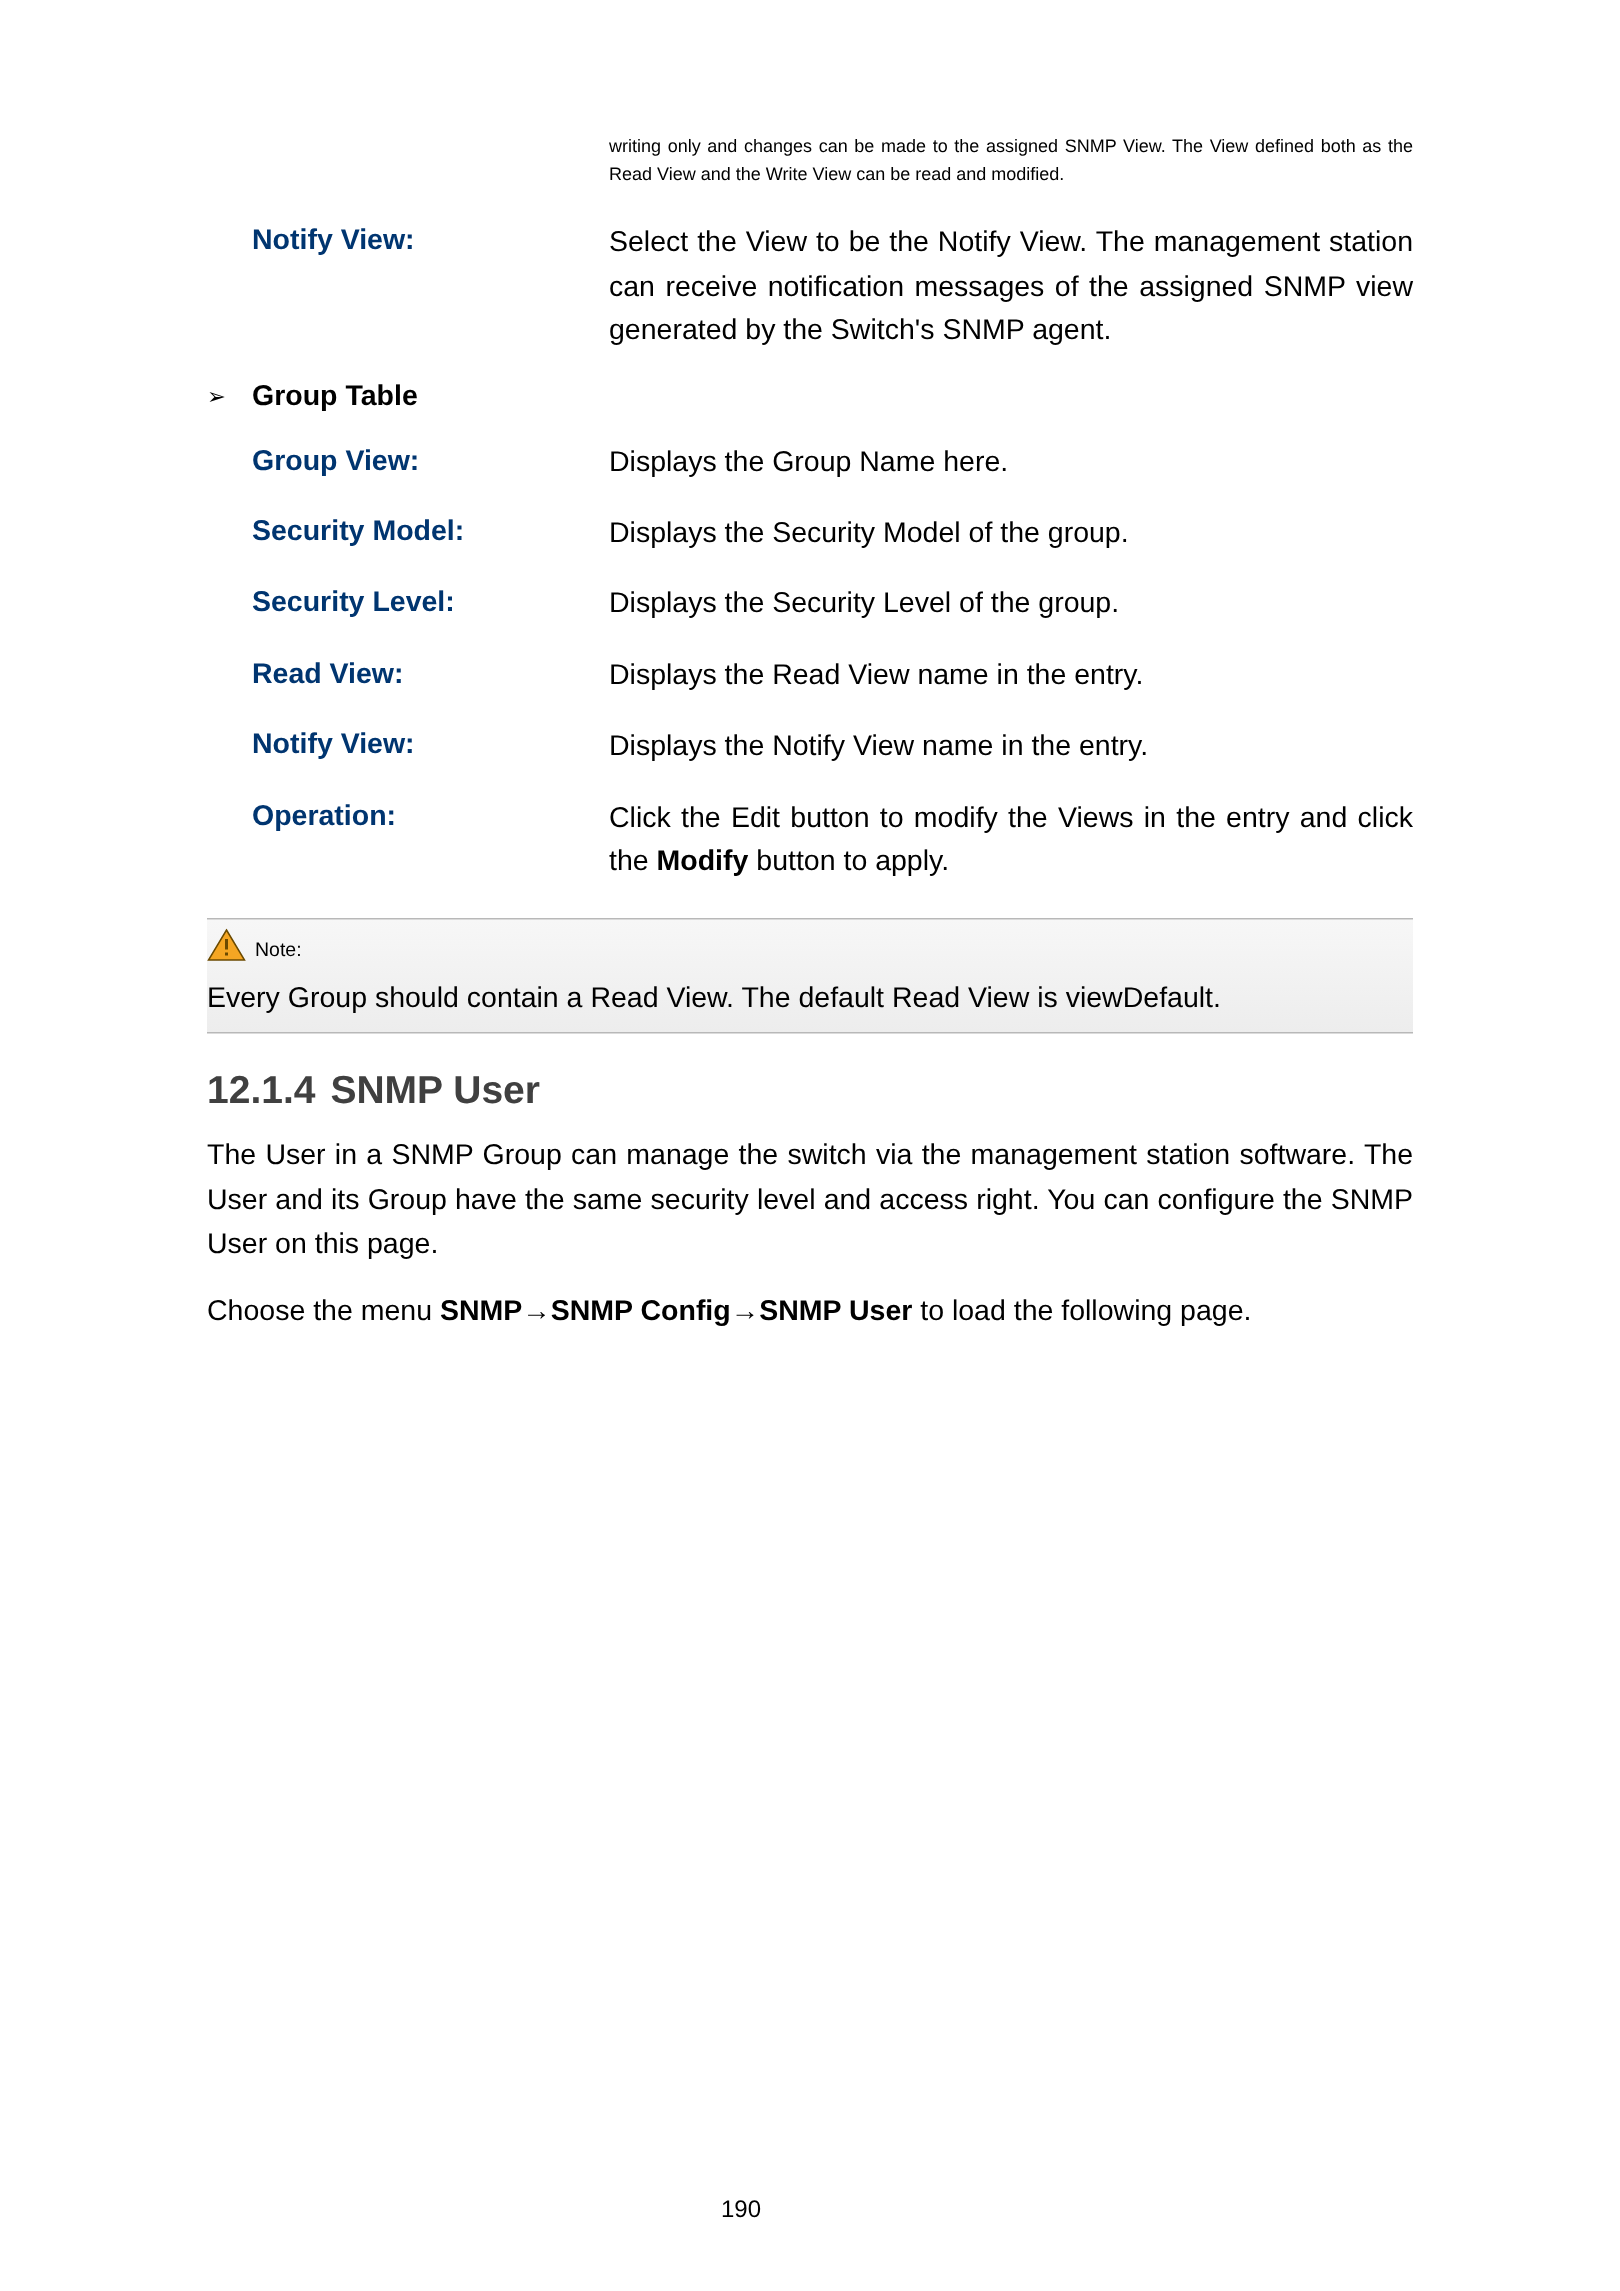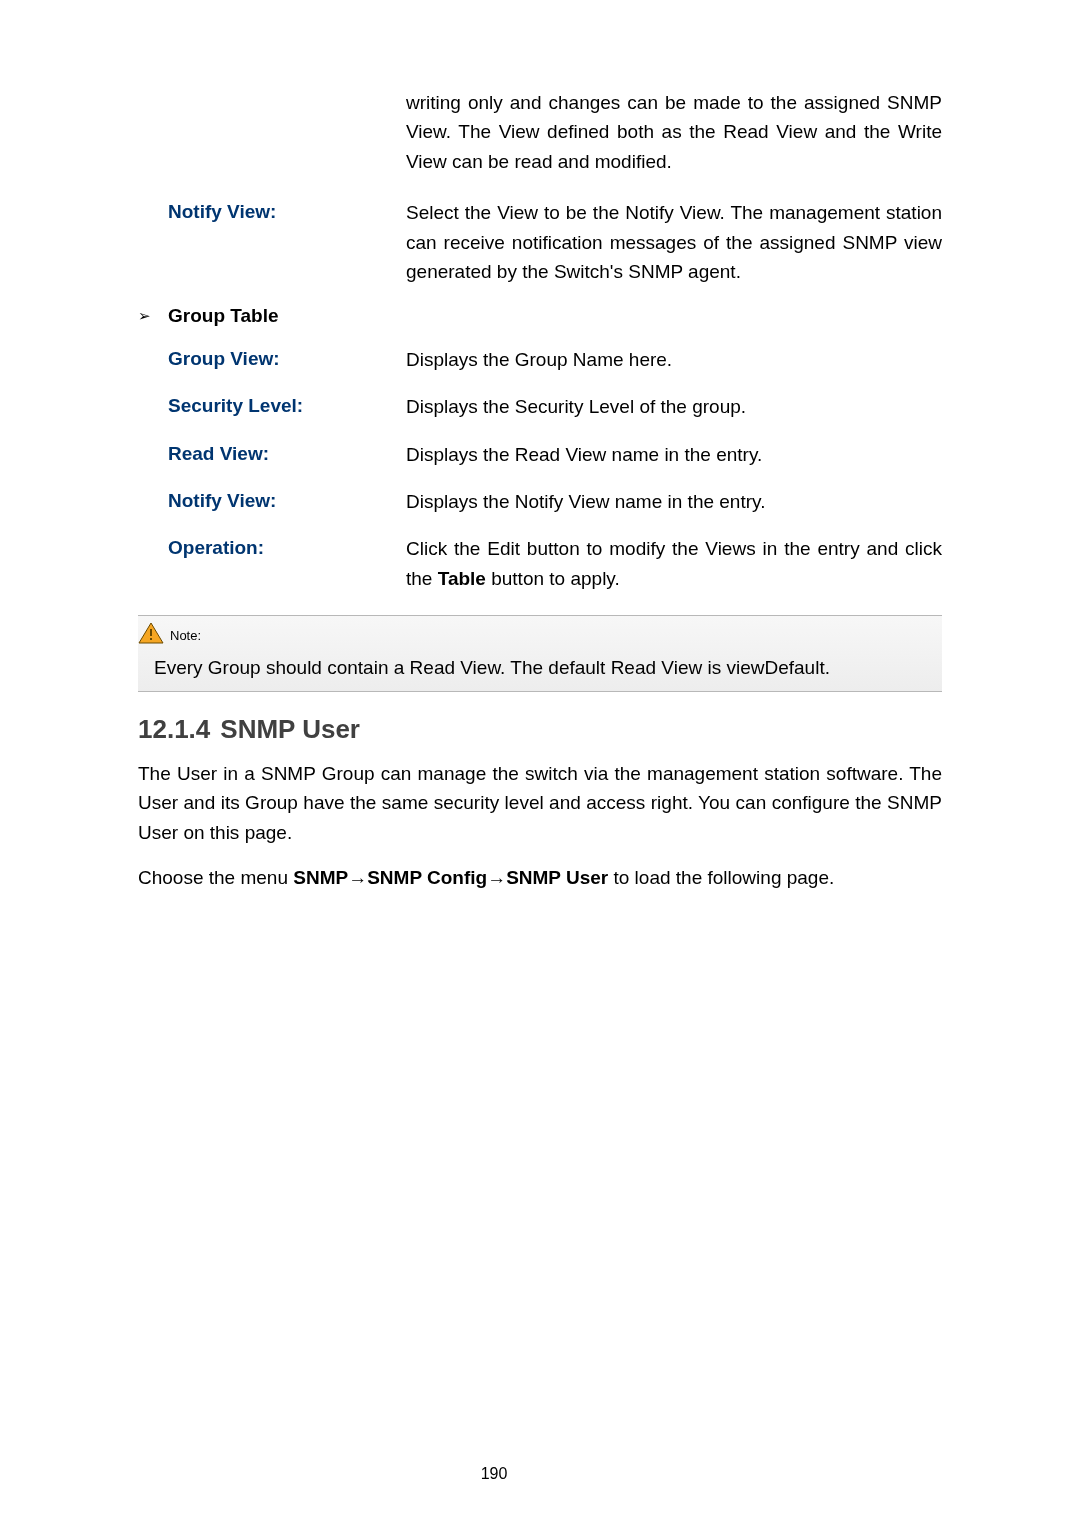--- a/index.html
+++ b/index.html
@@ -34,21 +34,21 @@
   }
   .defn-value {
     flex: 1;
     font-size: 19px;
     color: #000;
     line-height: 1.55;
     text-align: justify;
   }
   .intro-value {
     margin-left: 268px;
-    font-size: 19px;
+    font-size: 12px;
     line-height: 1.55;
     text-align: justify;
     margin-bottom: 22px;
   }
   .section-row {
     display: flex;
     align-items: center;
     margin: 8px 0 18px 0;
   }
   .bullet {
@@ -80,21 +80,21 @@
   }
   .note-label {
     font-size: 13px;
     font-weight: normal;
     color: #000;
   }
   .note-text {
     font-size: 19px;
     color: #000;
     line-height: 1.5;
-    padding-left: 16px;
+    padding-left: 0;
   }
   .h3 {
     font-size: 26px;
     font-weight: bold;
     color: #404040;
     margin: 22px 0 14px 0;
   }
   .h3-num {
     display: inline-block;
     margin-right: 10px;
@@ -133,34 +133,38 @@
   <div class="section-row">
     <div class="bullet">➢</div>
     <div class="section-title">Group Table</div>
   </div>
 
   <div class="defn-row">
     <div class="defn-label">Group View:</div>
     <div class="defn-value">Displays the Group Name here.</div>
   </div>
   <div class="defn-row">
+    <div class="defn-label">Security Model:</div>
+    <div class="defn-value">Displays the Security Model of the group.</div>
+  </div>
+  <div class="defn-row">
     <div class="defn-label">Security Level:</div>
     <div class="defn-value">Displays the Security Level of the group.</div>
   </div>
   <div class="defn-row">
     <div class="defn-label">Read View:</div>
     <div class="defn-value">Displays the Read View name in the entry.</div>
   </div>
   <div class="defn-row">
     <div class="defn-label">Notify View:</div>
     <div class="defn-value">Displays the Notify View name in the entry.</div>
   </div>
   <div class="defn-row">
     <div class="defn-label">Operation:</div>
-    <div class="defn-value" id="op-val">Click the Edit button to modify the Views in the entry and click the <b>Table</b> button to apply.</div>
+    <div class="defn-value" id="op-val">Click the Edit button to modify the Views in the entry and click the <b>Modify</b> button to apply.</div>
   </div>
 
   <div class="note-box">
     <div class="note-head">
       <span class="note-icon">
         <svg width="26" height="22" viewBox="0 0 26 22">
           <polygon points="13,1 25,21 1,21" fill="#f5a623" stroke="#6b4a00" stroke-width="1"></polygon>
           <rect x="12" y="7" width="2" height="7" fill="#6b4a00"></rect>
           <rect x="12" y="16" width="2" height="2" fill="#6b4a00"></rect>
         </svg>

